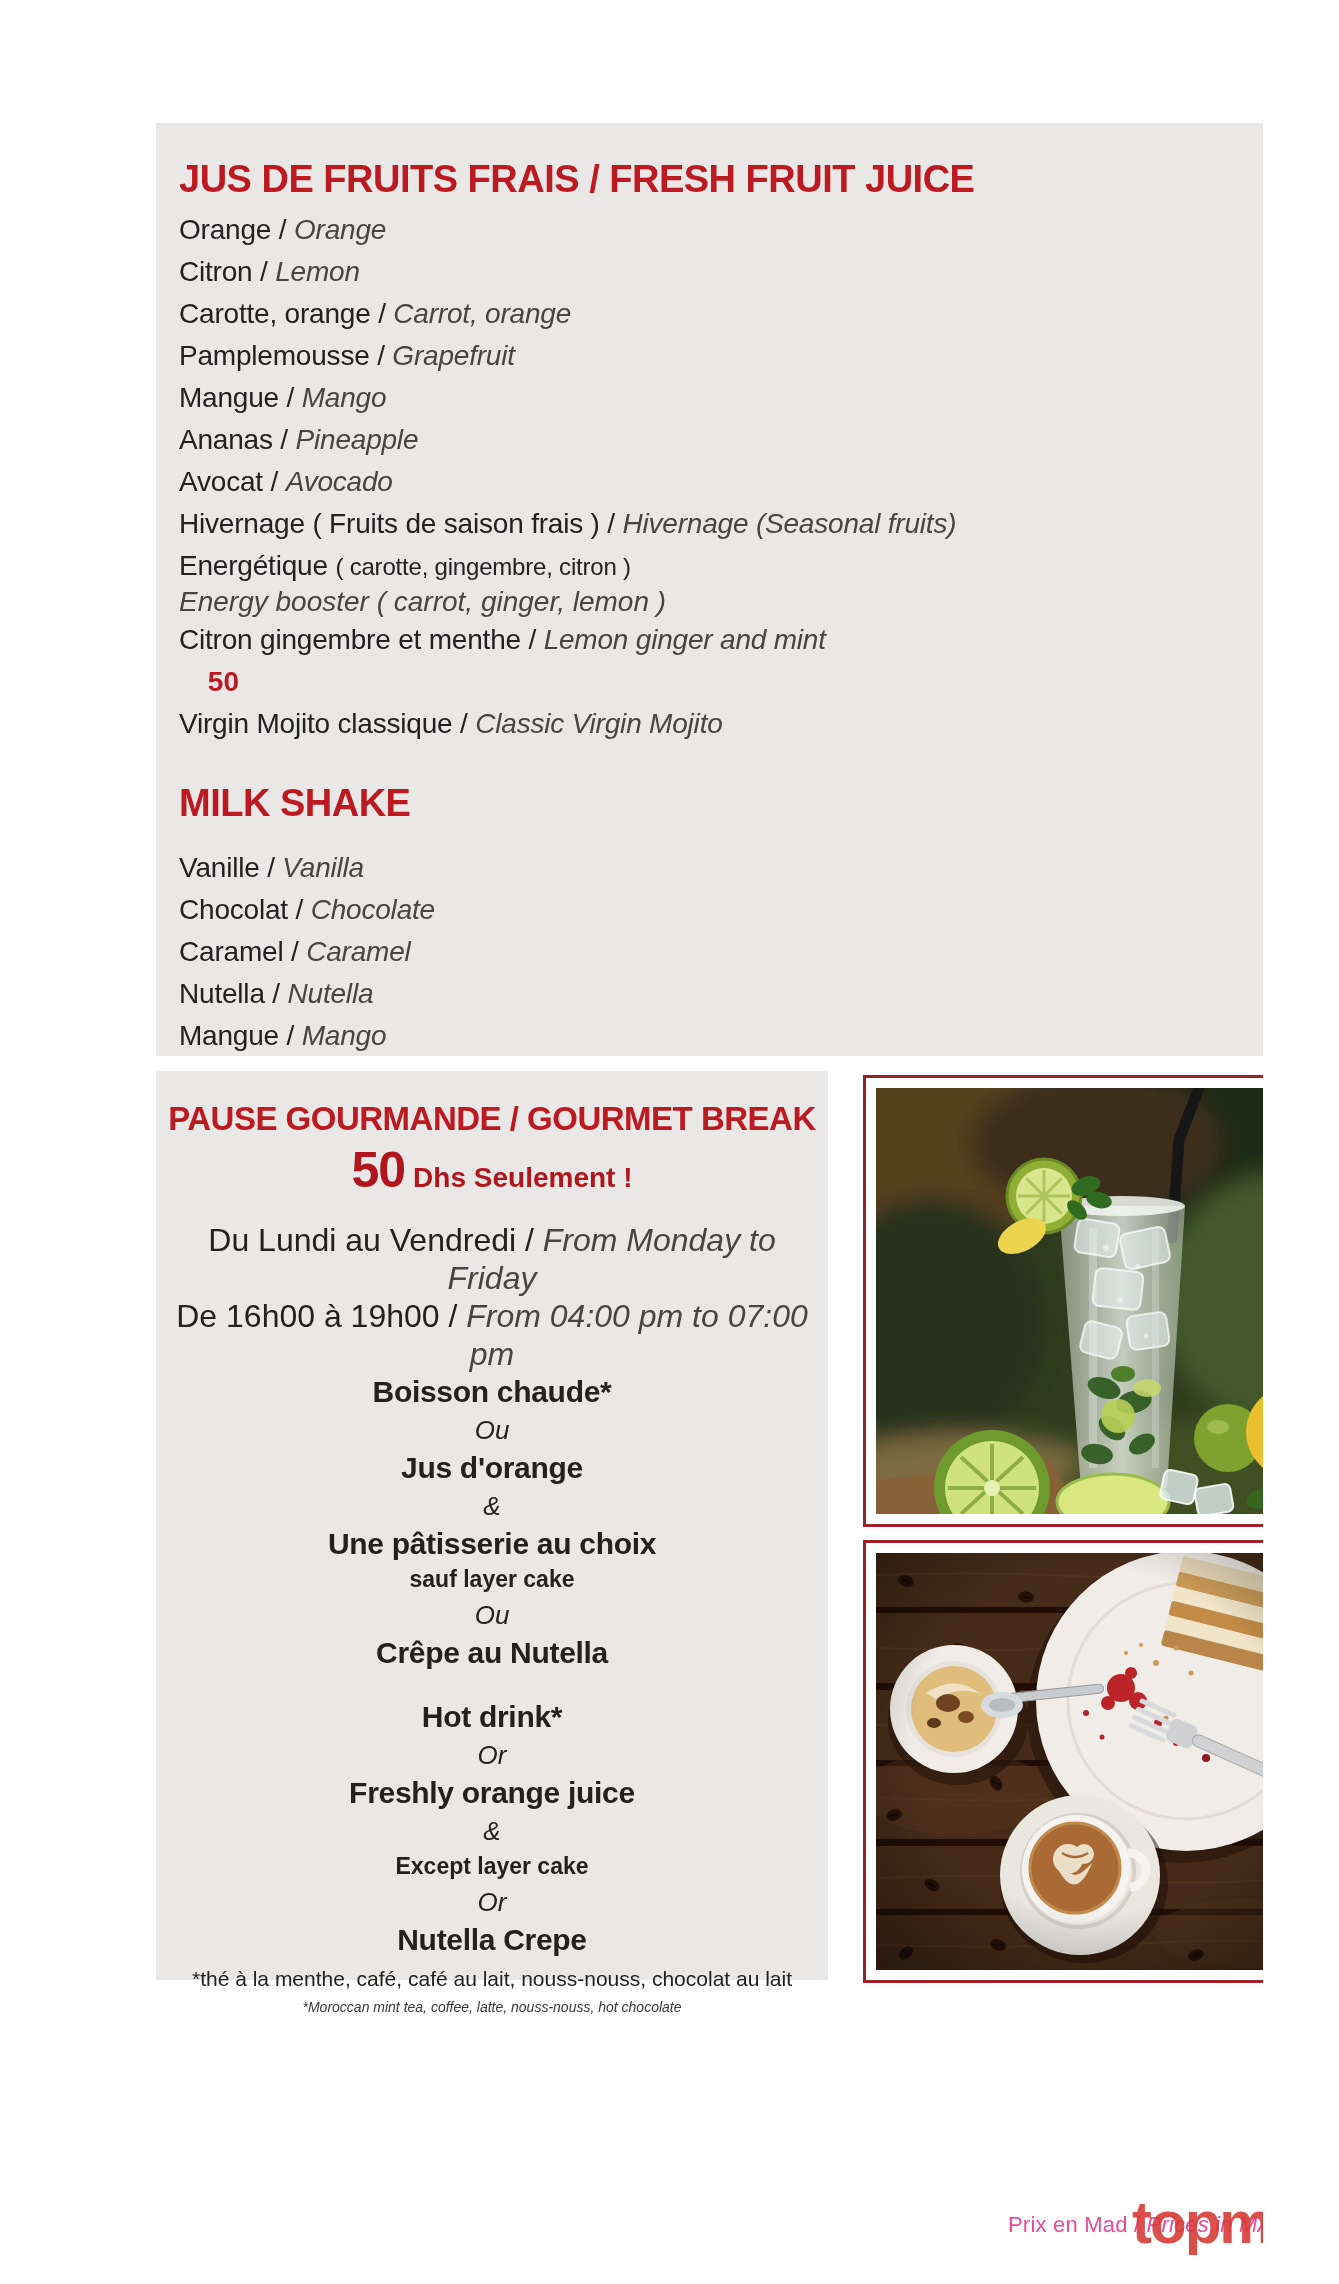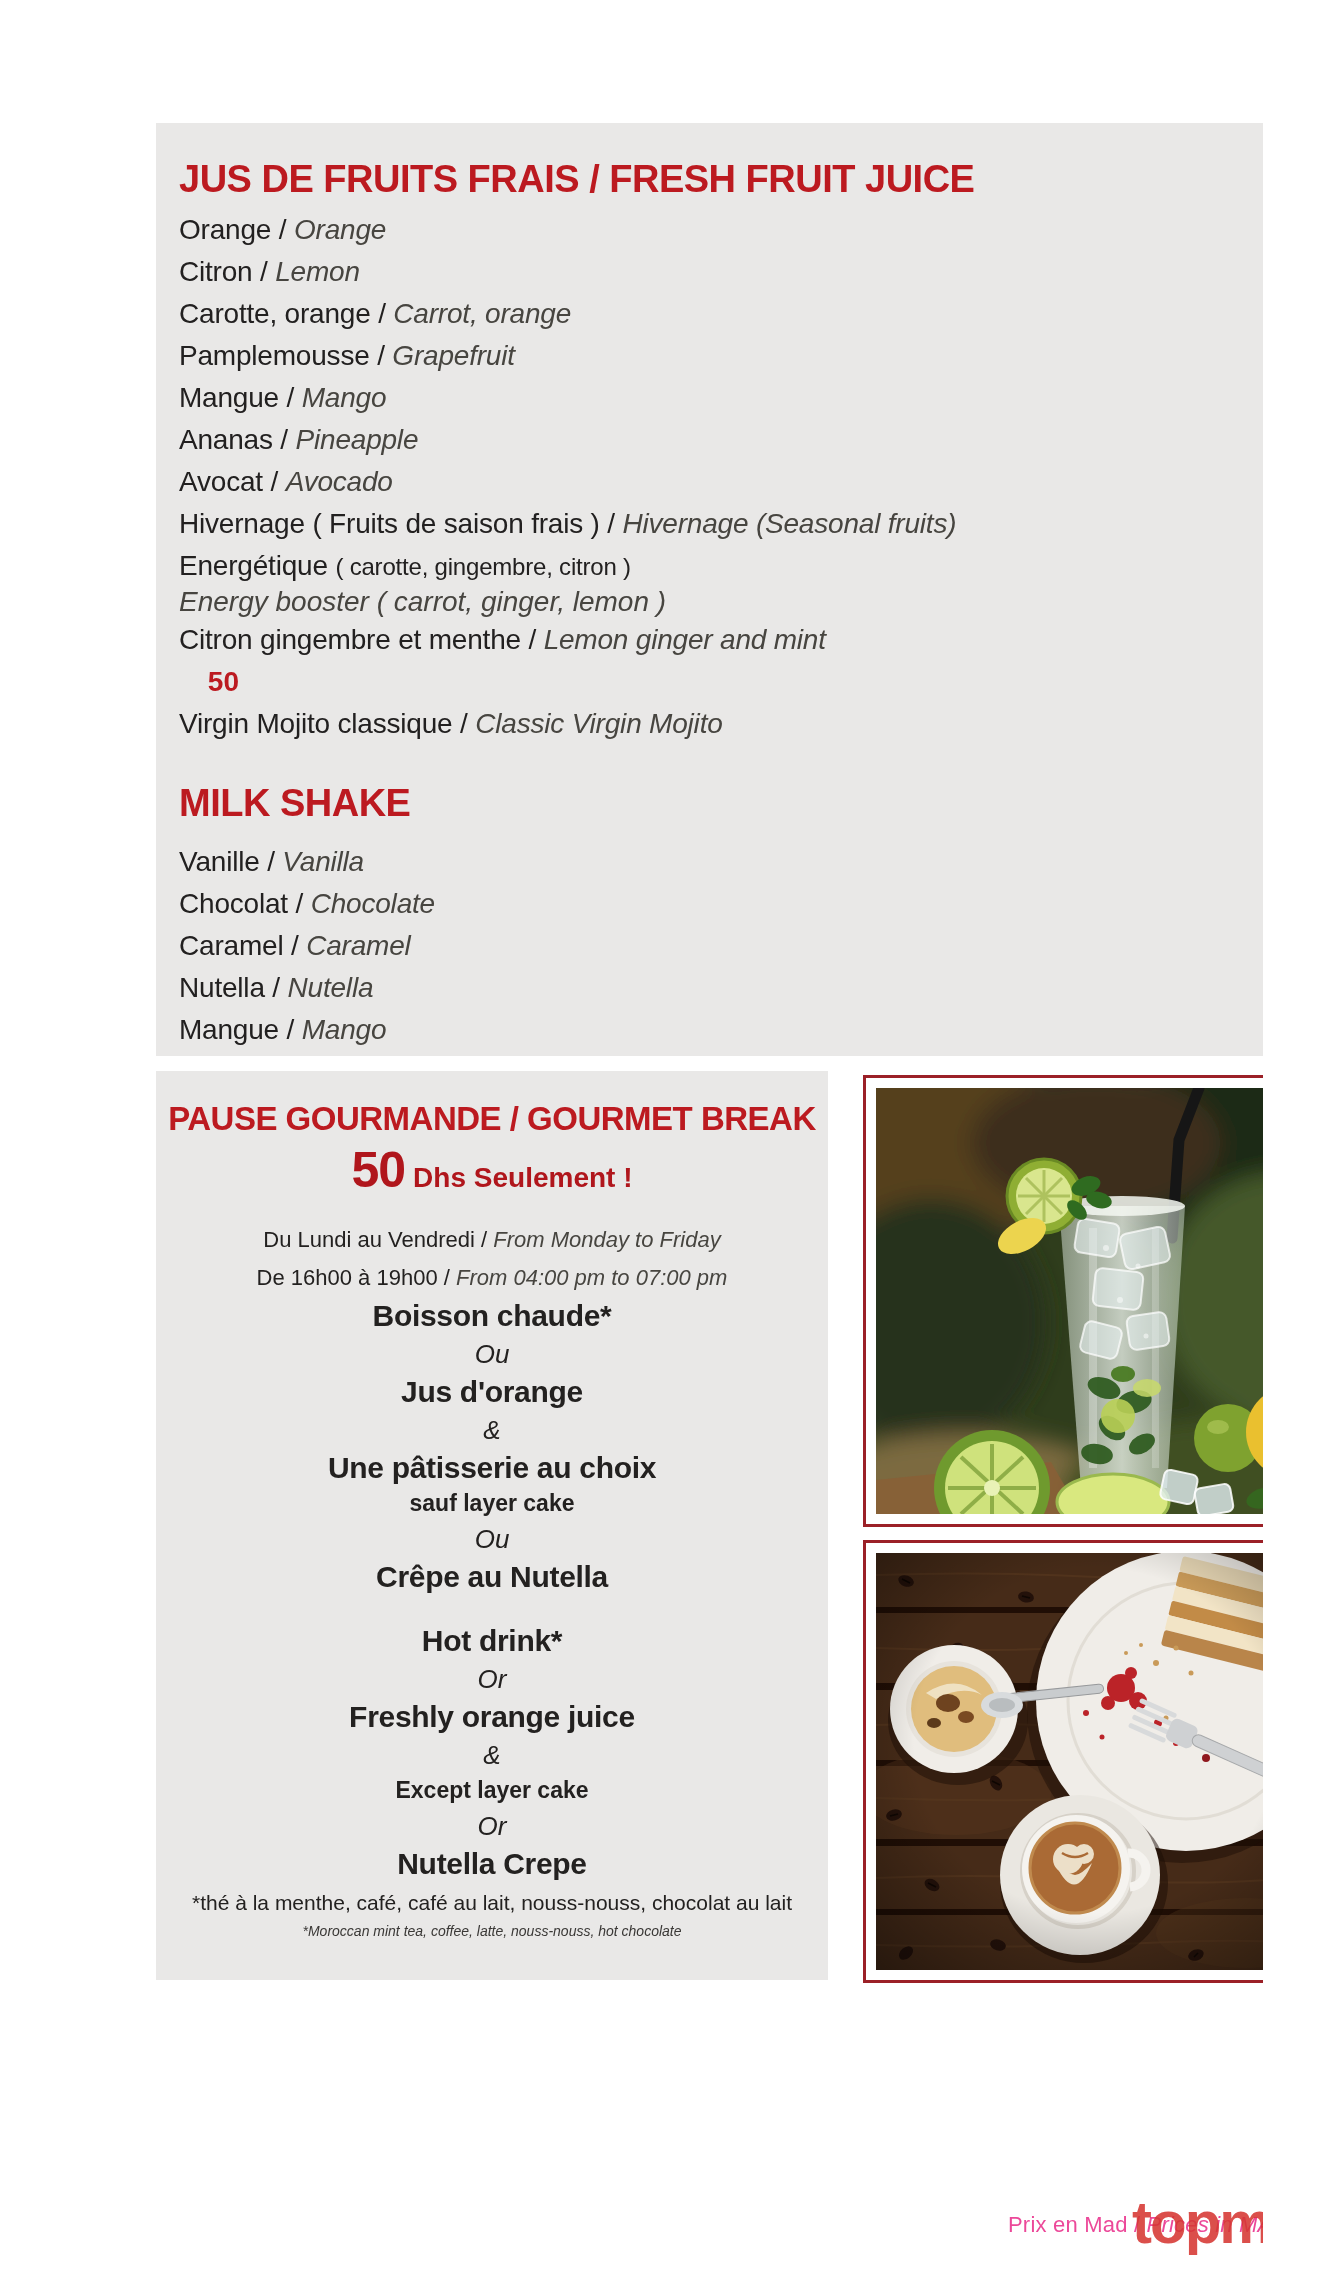--- a/index.html
+++ b/index.html
@@ -10,37 +10,37 @@
     -webkit-font-smoothing:antialiased;
   }
   .panel{position:absolute;background:#e9e8e7;box-sizing:border-box;}
   .top-panel{left:80px;top:123px;width:1173px;height:933px;padding:34px 28px 0 23px;}
   .pause-panel{left:80px;top:1071px;width:672px;height:909px;padding:28px 12px 8px 12px;text-align:center;}
 
   .menu-title{
     font-size:38px;font-weight:bold;color:#bc1a20;line-height:44px;
     letter-spacing:-0.5px;margin:0 0 8px 0;
   }
-  .ms-title{margin-top:36px;margin-bottom:16px;}
+  .ms-title{margin-top:36px;margin-bottom:22px;}
 
   .mi{display:flex;justify-content:space-between;align-items:baseline;line-height:42px;font-size:28px;}
   .nm{color:#222020;letter-spacing:-0.2px;}
   .nm em{font-style:italic;color:#474540;font-weight:normal;}
   .nm .nt{font-size:24px;}
   .pr{color:#bc1a20;font-weight:bold;min-width:60px;text-align:right;}
   .mi-cont{line-height:34px;font-size:28px;margin-top:-3px;}
   .mi-cont em{font-style:italic;color:#474540;}
 
   
   .p-title{font-size:33px;font-weight:bold;color:#bc1a20;line-height:40px;letter-spacing:-0.5px;margin:0;}
   .p-price{line-height:54px;margin-top:4px;color:#b0161c;}
   .p-price .big{font-size:50px;font-weight:bold;letter-spacing:-1px;}
   .p-price .suf{font-size:28px;font-weight:bold;margin-left:8px;}
   .pl{color:#232120;}
-  .pl.date{font-size:22px;line-height:38px;}
+  .pl.date{font-size:32px;line-height:38px;}
   .pl.date em{font-style:italic;color:#474540;}
   .pl.first{margin-top:12px;}
   .pl.b{font-size:30px;font-weight:bold;line-height:38px;letter-spacing:-0.3px;}
   .pl.sep{font-size:26px;line-height:38px;font-style:italic;}
   .pl.bs{font-size:23px;font-weight:bold;line-height:33px;}
   .pl.gap{margin-top:26px;}
   .pl.fn{font-size:21px;line-height:28px;margin-top:6px;}
   .pl.fni{font-size:14px;line-height:28px;font-style:italic;color:#3a3836;}
 
   .frame{

